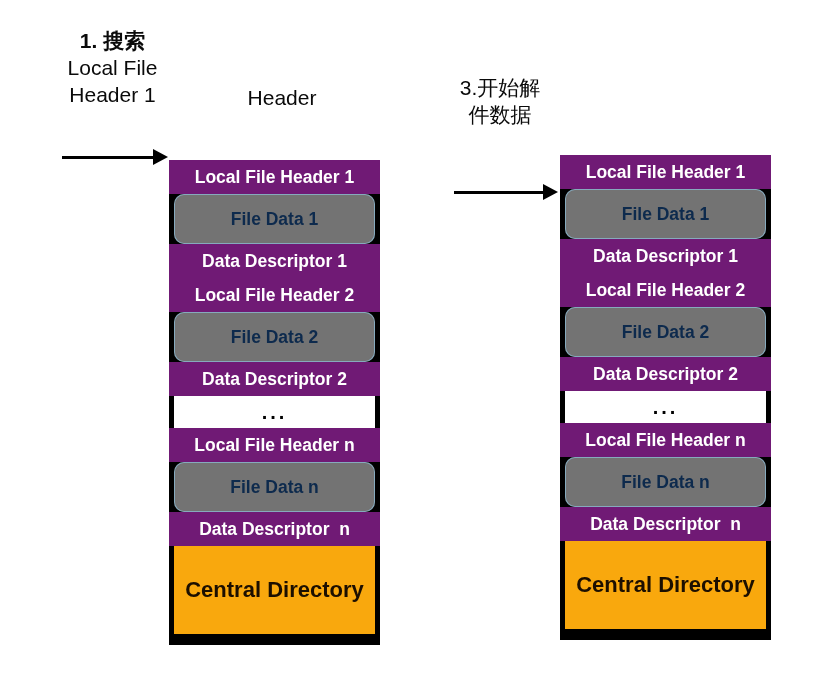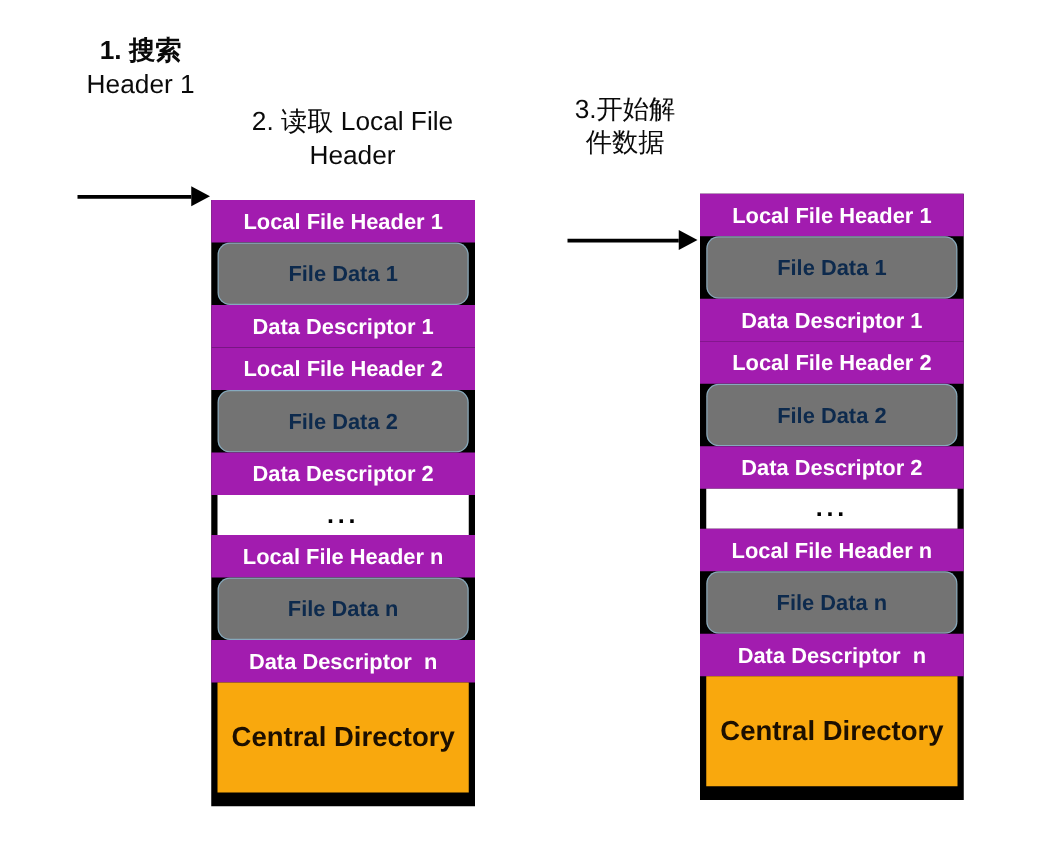--- a/index.html
+++ b/index.html
@@ -59,21 +59,21 @@
     display:flex;
     align-items:center;
     justify-content:center;
     font-weight:bold;
     white-space:pre-wrap;
     flex:none;
   }
   .blk-label{
     height:34px;
     color:#ffffff;
-    background:#a21caf;
+    background:#701a75;
     font-size:17.5px;
   }
   .blk-data{
     height:50px;
     margin:0 5px;
     background:#737373;
     color:#0d2a4d;
     font-size:17.5px;
     box-shadow:inset 0 0 0 1px rgba(150,215,250,.55);
     border-radius:10px;
@@ -94,25 +94,25 @@
     font-size:22px;
   }
 </style>
 </head>
 <body>
 
 <div class="canvas">
 
   <div class="step step1">
     <div class="bold">1. 搜索</div>
+    <div>Local File</div>
     <div>Header 1</div>
   </div>
 
   <div class="step step2">
-    <div>2. 读取 Local File</div>
     <div>Header</div>
   </div>
 
   <div class="step step3">
     <div>3.开始解</div>
     <div>件数据</div>
   </div>
 
   <div class="arrow arrow1">
     <div class="shaft"></div>

